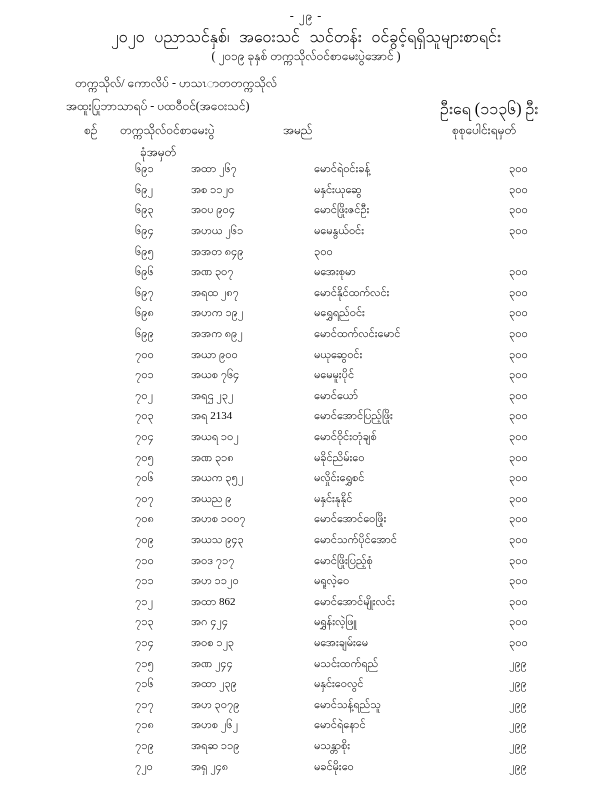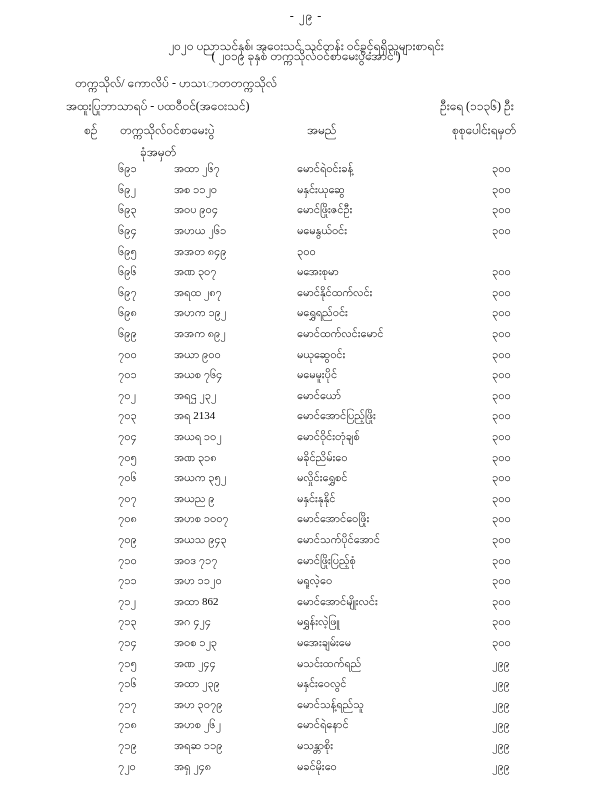--- a/index.html
+++ b/index.html
@@ -8,31 +8,31 @@
     width:612px;height:792px;
     margin:0 auto;
     background:#ffffff;
     color:#000000;
     font-family:"Liberation Serif","DejaVu Sans",serif;
     overflow:hidden;
   }
   .abs{position:absolute;white-space:nowrap;}
   .center{left:0;right:0;text-align:center;}
   .pgnum{top:8px;font-size:12px;letter-spacing:1px;}
-  .title{top:38px;font-size:12px;}
+  .title{top:26px;font-size:16px;font-family:Liberation Mono, monospace;}
   .subtitle{top:48px;font-size:12px;}
   .line-univ{top:75px;left:75px;font-size:12px;}
   .line-major{top:98px;left:66px;font-size:12px;}
-  .line-count{top:98px;left:440px;font-size:12px;}
+  .line-count{top:98px;left:440px;font-size:16px;}
   .th-serial{top:122px;left:84px;font-size:12px;}
   .th-roll1{top:122px;left:120px;font-size:12px;}
-  .th-name{top:122px;left:283px;font-size:12px;margin-left:24px;}
+  .th-name{top:122px;left:283px;font-size:12px;}
   .th-marks{top:122px;left:452px;font-size:12px;}
   .th-roll2{top:144px;left:140px;font-size:12px;}
-  .tbody{position:absolute;top:159px;left:0;right:0;padding-left:34px;}
+  .tbody{position:absolute;top:159px;left:17px;right:0;padding-left:34px;}
   .row{
     display:flex;
     align-items:center;
     height:20.6px;
     padding-left:84px;
     font-size:11px;
     white-space:nowrap;
   }
   .c-serial{width:56px;flex:none;overflow:hidden;}
   .c-roll{width:123px;flex:none;overflow:hidden;}

